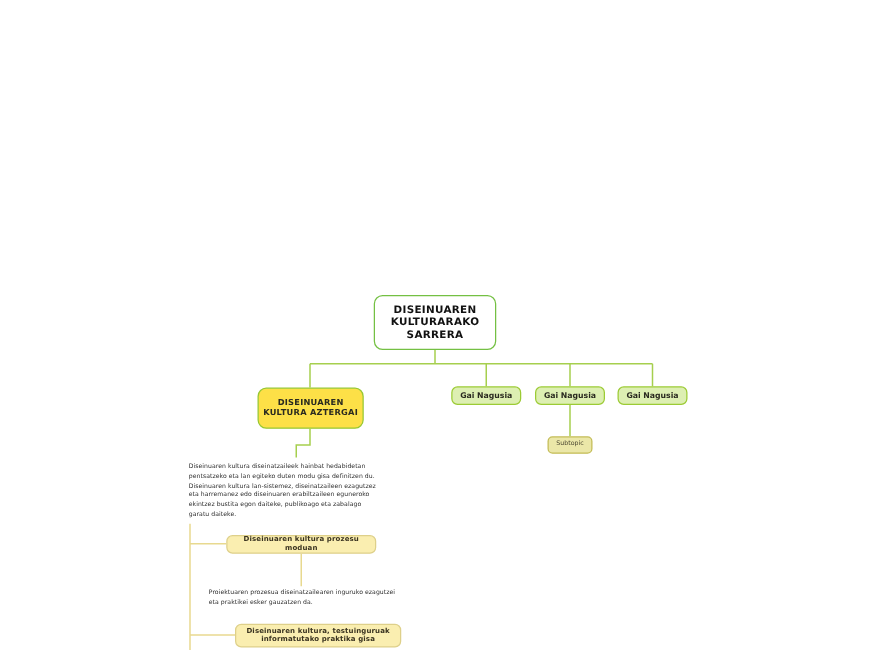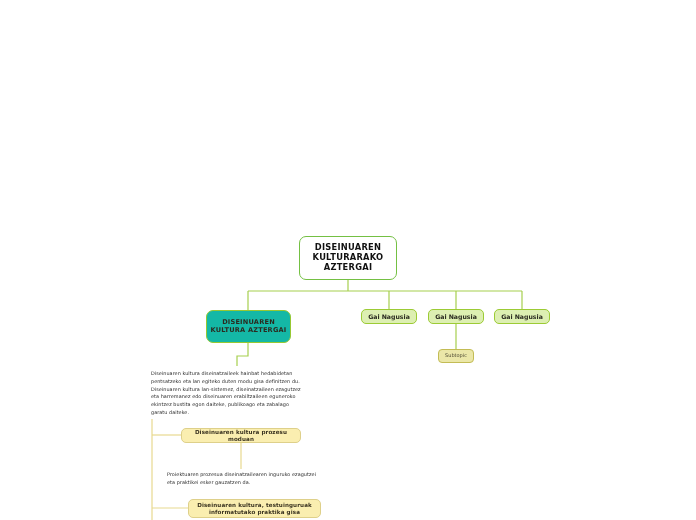--- a/index.html
+++ b/index.html
@@ -57,21 +57,21 @@
     letter-spacing: 0.25px;
     color: #111111;
   }
 
   
   .node-major {
     left: 206px;
     top: 310px;
     width: 85px;
     height: 33px;
-    background: #14b8a6;
+    background: #fde047;
     border: 1.3px solid #97c832;
     border-radius: 7px;
     font-size: 6.6px;
     font-weight: bold;
     letter-spacing: 0.2px;
     color: #2b2b20;
   }
 
   .node-topic {
     width: 56px;
@@ -167,21 +167,21 @@
     <g fill="none" stroke="#e8d98f" stroke-width="1.2">
 
       <path d="M152,419 L152,520"></path>
       <path d="M152,435 L181,435"></path>
       <path d="M152,508 L188,508"></path>
 
       <path d="M241,443 L241,469"></path>
     </g>
   </svg>
 
-  <div class="node node-root">DISEINUAREN KULTURARAKO AZTERGAI</div>
+  <div class="node node-root">DISEINUAREN KULTURARAKO SARRERA</div>
 
   <div class="node node-major">DISEINUAREN KULTURA AZTERGAI</div>
 
   <div class="node node-topic topic-1">Gai Nagusia</div>
 
   <div class="node node-topic topic-2">Gai Nagusia</div>
 
   <div class="node node-topic topic-3">Gai Nagusia</div>
 
   <div class="node node-subtopic">Subtopic</div>

